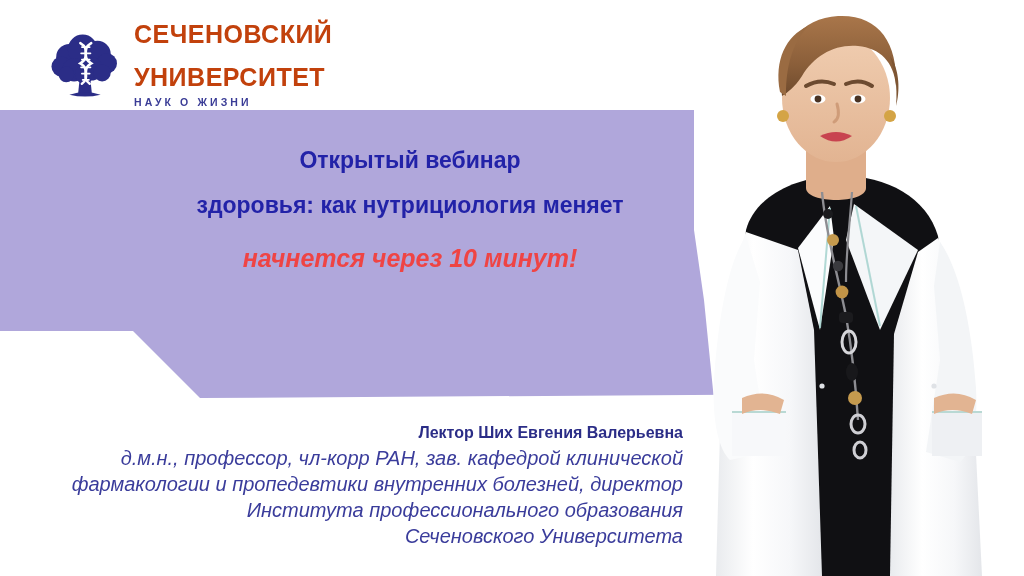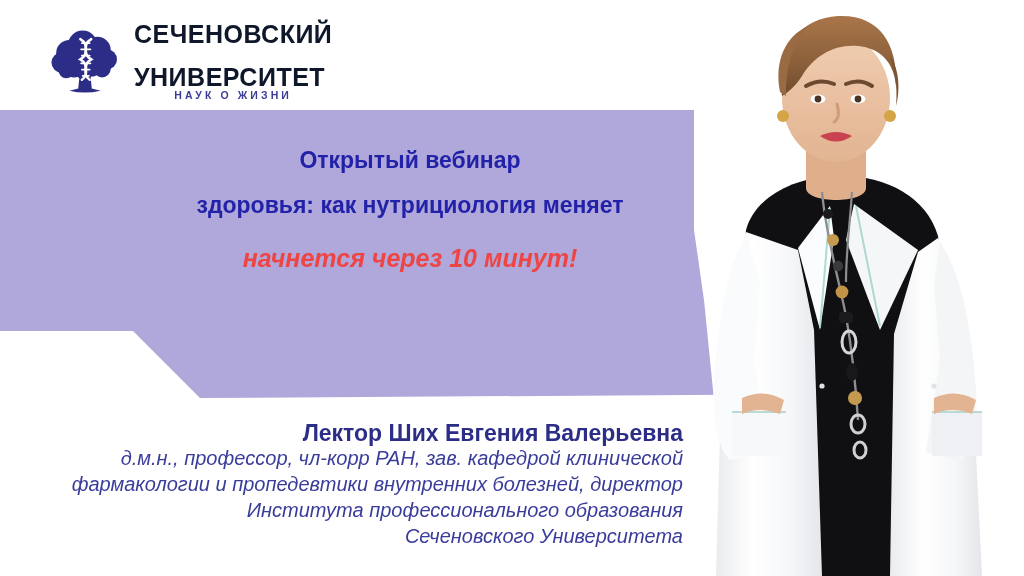--- a/index.html
+++ b/index.html
@@ -42,30 +42,31 @@
   }
   .logo-words {
     display: flex;
     flex-direction: column;
     line-height: 1;
   }
   .logo-line1, .logo-line2 {
     font-weight: bold;
     font-size: 25px;
     letter-spacing: 0.5px;
-    color: #0f172a;
+    color: #c2410c;
     white-space: nowrap;
   }
   .logo-line2 { margin-top: 18px; }
   .logo-tag {
     font-size: 10.5px;
     font-weight: bold;
     letter-spacing: 3.1px;
     color: #3A3C96;
-    text-align: center;
+    text-align: left;
+    margin-top: 7px;
     white-space: nowrap;
   }
 
   
   .title-block {
     position: absolute;
     left: 110px;
     top: 138px;
     width: 600px;
     text-align: center;
@@ -90,21 +91,21 @@
   
   .lecturer-block {
     position: absolute;
     left: 60px;
     top: 421px;
     width: 623px;
     text-align: right;
     color: #2B2D87;
   }
   .lecturer-name {
-    font-size: 23px;
+    font-size: 16px;
     font-weight: bold;
     line-height: 24px;
     white-space: nowrap;
   }
   .lecturer-line {
     font-size: 20px;
     font-style: italic;
     line-height: 26px;
     color: #3A3C9B;
     white-space: nowrap;

